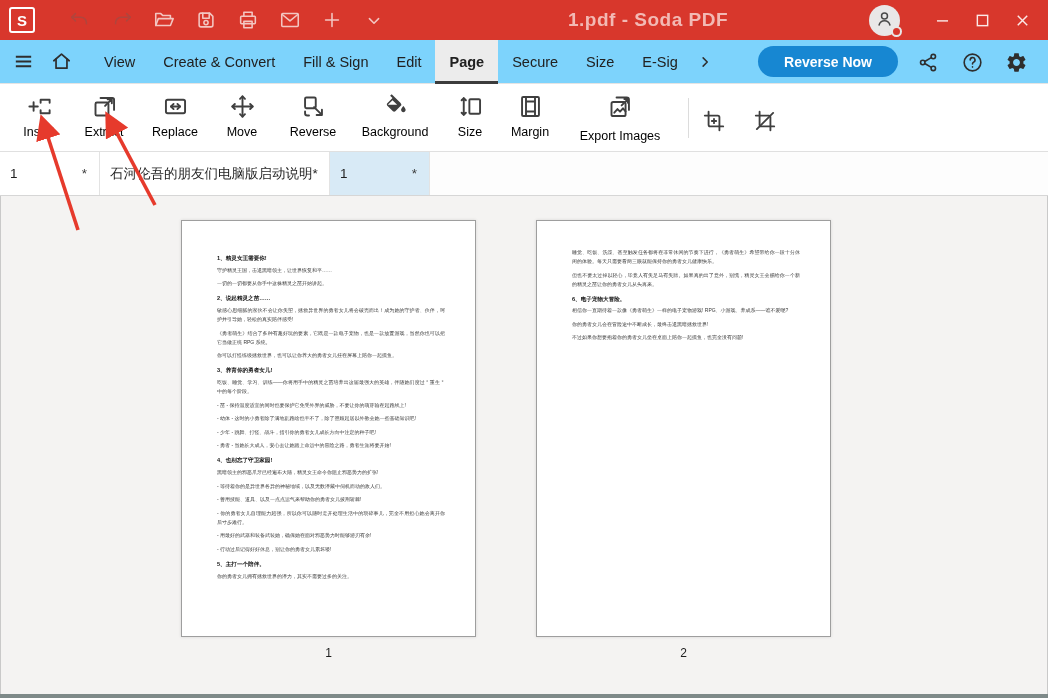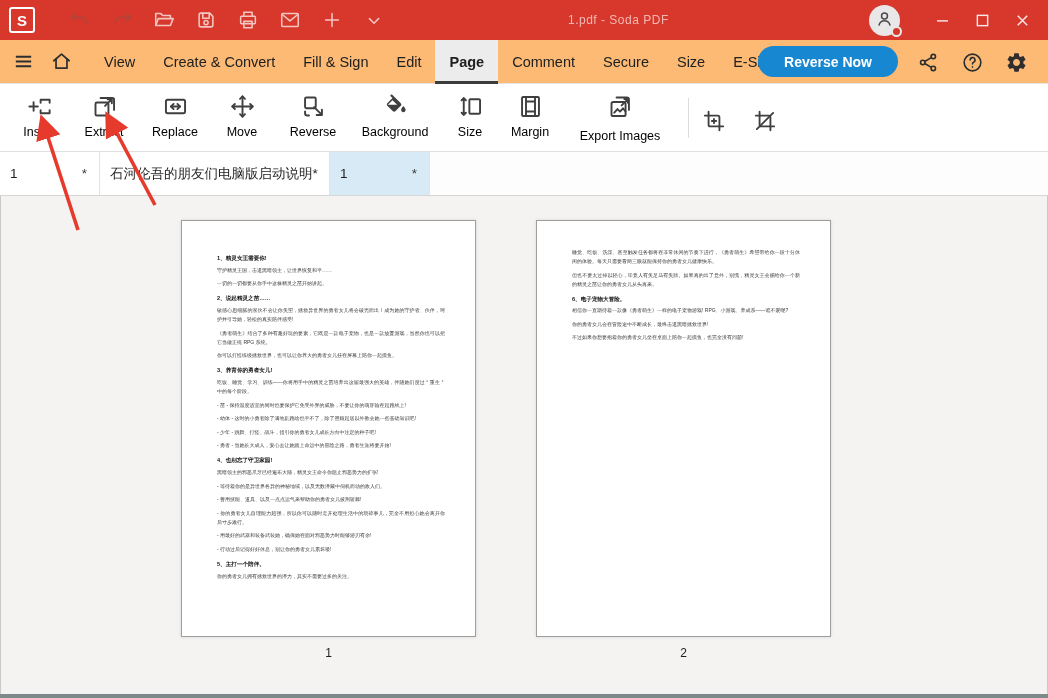--- a/index.html
+++ b/index.html
@@ -6,30 +6,30 @@
   html,body { width:1048px; height:698px; overflow:hidden; }
   body { font-family:"Liberation Sans","DejaVu Sans",sans-serif; position:relative; background:#f4f3f2; }
 
   
   .titlebar { position:absolute; left:0; top:0; width:1048px; height:40px; background:#d8372c; display:flex; align-items:center; }
   .logo-box { width:26px; height:26px; margin-left:9px; border:2px solid #fff; border-radius:3px; display:flex; align-items:center; justify-content:center; color:#fff; font-weight:bold; font-size:15px; }
   .tb-icons { display:flex; align-items:center; margin-left:24px; }
   .tb-btn { width:24px; height:24px; margin:0 9px; color:#f3c6c2; display:flex; align-items:center; justify-content:center; }
   .tb-btn.disabled { color:#b0453d; }
   .tb-btn svg { width:22px; height:22px; }
-  .tb-title { position:absolute; left:568px; top:0; height:40px; line-height:40px; color:#f2b9b4; font-size:12px; letter-spacing:.5px; white-space:nowrap; }
+  .tb-title { position:absolute; left:568px; top:0; height:40px; line-height:40px; color:#f2b9b4; font-size:19px; letter-spacing:.5px; white-space:nowrap;font-weight:bold; }
   .tb-right { position:absolute; right:6px; top:0; height:40px; display:flex; align-items:center; }
   .avatar { position:relative; width:31px; height:31px; border-radius:50%; background:#e9e7e7; display:flex; align-items:center; justify-content:center; color:#4a4a4a; margin-right:22px; }
   .avatar svg { width:21px; height:21px; }
   .avatar .dot { position:absolute; right:-2px; bottom:-1px; width:11px; height:11px; border-radius:50%; background:#d8372c; border:2px solid #e9e7e7; }
   .winbtn { width:40px; height:40px; display:flex; align-items:center; justify-content:center; color:#fbe9e7; }
   .winbtn svg { width:19px; height:19px; }
 
   
-  .menubar { position:absolute; left:0; top:40px; width:1048px; height:44px; background:#fdba74; border-bottom:1px solid #e4e4e4; display:flex; align-items:center; }
+  .menubar { position:absolute; left:0; top:40px; width:1048px; height:44px; background:#7dd3fc; border-bottom:1px solid #e4e4e4; display:flex; align-items:center; }
   .mb-iconbtn { width:30px; height:30px; display:flex; align-items:center; justify-content:center; color:#2e2e2e; margin-left:8px; }
   .mb-iconbtn svg { width:23px; height:23px; }
   .menu-items { display:flex; align-items:stretch; height:44px; margin-left:14px; }
   .menu-item { padding:0 14px; display:flex; align-items:center; font-size:14.5px; color:#212121; position:relative; white-space:nowrap; cursor:default; }
   .menu-item.active { background:#ececec; font-weight:bold; }
   .menu-item.active::after { content:""; position:absolute; left:0; right:0; bottom:0; height:3px; background:#3c3c3c; }
   .mb-overflow { width:26px; height:30px; display:flex; align-items:center; justify-content:center; color:#2e2e2e; }
   .mb-overflow svg { width:18px; height:18px; }
   .activate-btn { position:absolute; left:758px; top:46px; width:140px; height:31px; border:none; border-radius:16px; background:#1787d2; color:#fff; font-weight:bold; font-size:14px; font-family:inherit; }
   .mb-right { position:absolute; right:10px; top:40px; height:44px; display:flex; align-items:center; }
@@ -170,21 +170,20 @@
         <path d="M4 11.2 12 4.3l8 6.9"></path>
         <path d="M6.3 9.6V19h11.4V9.6"></path>
       </svg>
     </div>
   <div class="menu-items" id="menu-items">
       <div class="menu-item">View</div>
       <div class="menu-item">Create &amp; Convert</div>
       <div class="menu-item">Fill &amp; Sign</div>
       <div class="menu-item">Edit</div>
       <div class="menu-item active">Page</div>
-      <div class="menu-item">Comment</div>
       <div class="menu-item">Secure</div>
       <div class="menu-item">Size</div>
       <div class="menu-item">E-Sig</div>
     </div>
   <div class="mb-overflow">
       <svg viewBox="0 0 24 24" fill="none" stroke="currentColor" stroke-width="2" stroke-linecap="round" stroke-linejoin="round">
         <path d="M9.5 6.5 15 12l-5.5 5.5"></path>
       </svg>
     </div>
 </div>

